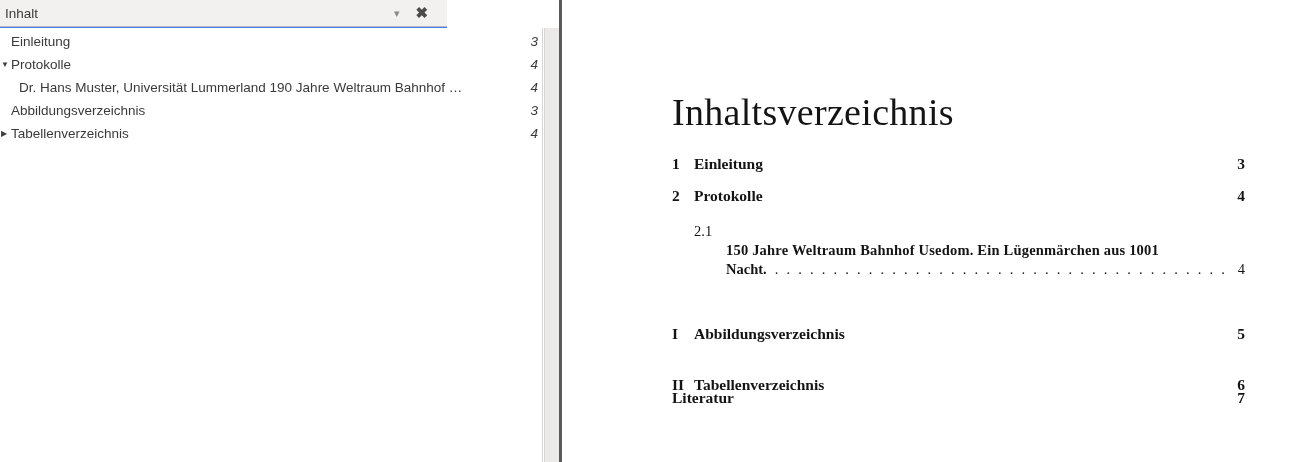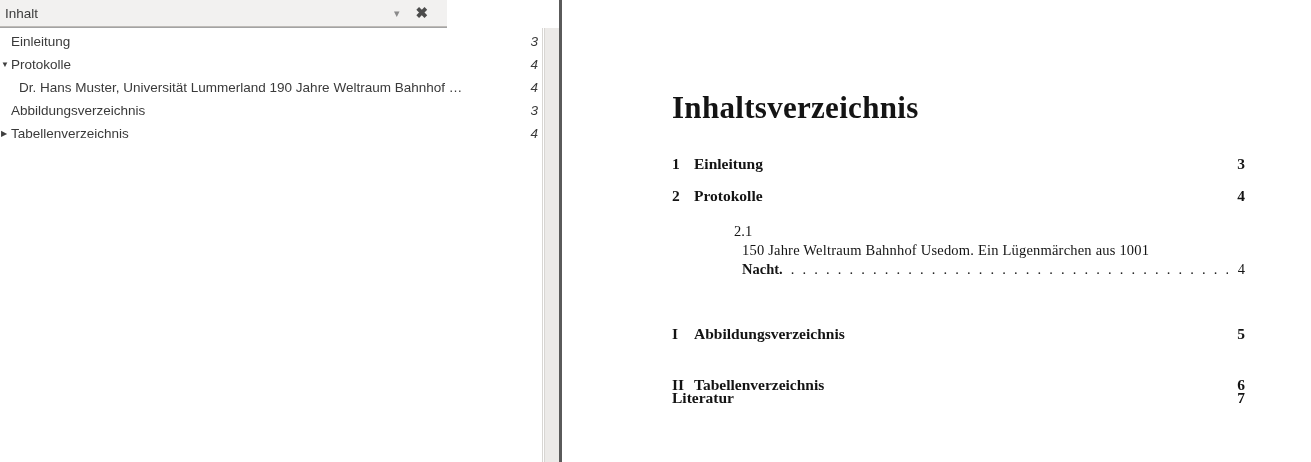--- a/index.html
+++ b/index.html
@@ -8,21 +8,21 @@
     overflow: hidden;
     background: #ffffff;
     font-family: "Liberation Sans", sans-serif;
     position: relative;
   }
 
   
   .sidebar {
     position: absolute; left: 0; top: 0;
     width: 447px; height: 462px;
-    background: #a3a3a3;
+    background: #3b82f6;
   }
   .sidebar-header {
     position: absolute; left: 0; top: 0; right: 0;
     height: 27px;
     background: #f2f1f0;
     border-bottom: 1px solid #bebbb7;
     display: flex; align-items: center;
     padding: 0 0 0 5px; box-sizing: border-box;
   }
   .sidebar-header .hdr-title {
@@ -85,41 +85,41 @@
 
   
   .main {
     position: absolute; left: 562px; top: 0; right: 0; bottom: 0;
     background: #ffffff;
     font-family: "Liberation Serif", serif;
     color: #141414;
   }
   .doc-title {
     position: absolute; left: 110px; top: 90px;
-    font-size: 31px; font-weight: bold;
+    font-size: 38px; font-weight: normal;
     letter-spacing: 0.3px;
   }
   .toc-row {
     position: absolute; left: 110px; width: 573px;
     display: flex; align-items: baseline;
     font-size: 15.5px; font-weight: bold;
     line-height: 18px;
   }
   .toc-row .num { width: 22px; flex: none; }
   .toc-row .label { flex: 1; }
   .toc-row .page { flex: none; }
 
   .sub-entry {
     position: absolute; left: 132px; top: 222px; width: 551px;
     font-size: 14.5px; line-height: 19px;
   }
-  .sub-row1 { display: flex; margin-left: 40px; }
+  .sub-row1 { display: flex; }
   .sub-num { width: 32px; flex: none; }
-  .sub-row2 { margin-left: 48px; font-weight: normal; letter-spacing: 0.2px; }
-  .sub-row3 { margin-left: 48px; display: flex; align-items: flex-start; }
+  .sub-row2 { margin-left: 32px; font-weight: bold; letter-spacing: 0.2px; }
+  .sub-row3 { margin-left: 32px; display: flex; align-items: flex-start; }
   .sub-row3 .sub-title-end { font-weight: bold; flex: none; }
   .leader {
     flex: 1; overflow: hidden; white-space: nowrap;
     margin: 0 10px 0 8px;
     word-spacing: 4.5px; color: #222222;
   }
   .sub-row3 .page { flex: none; }
 </style>
 </head>
 <body>

